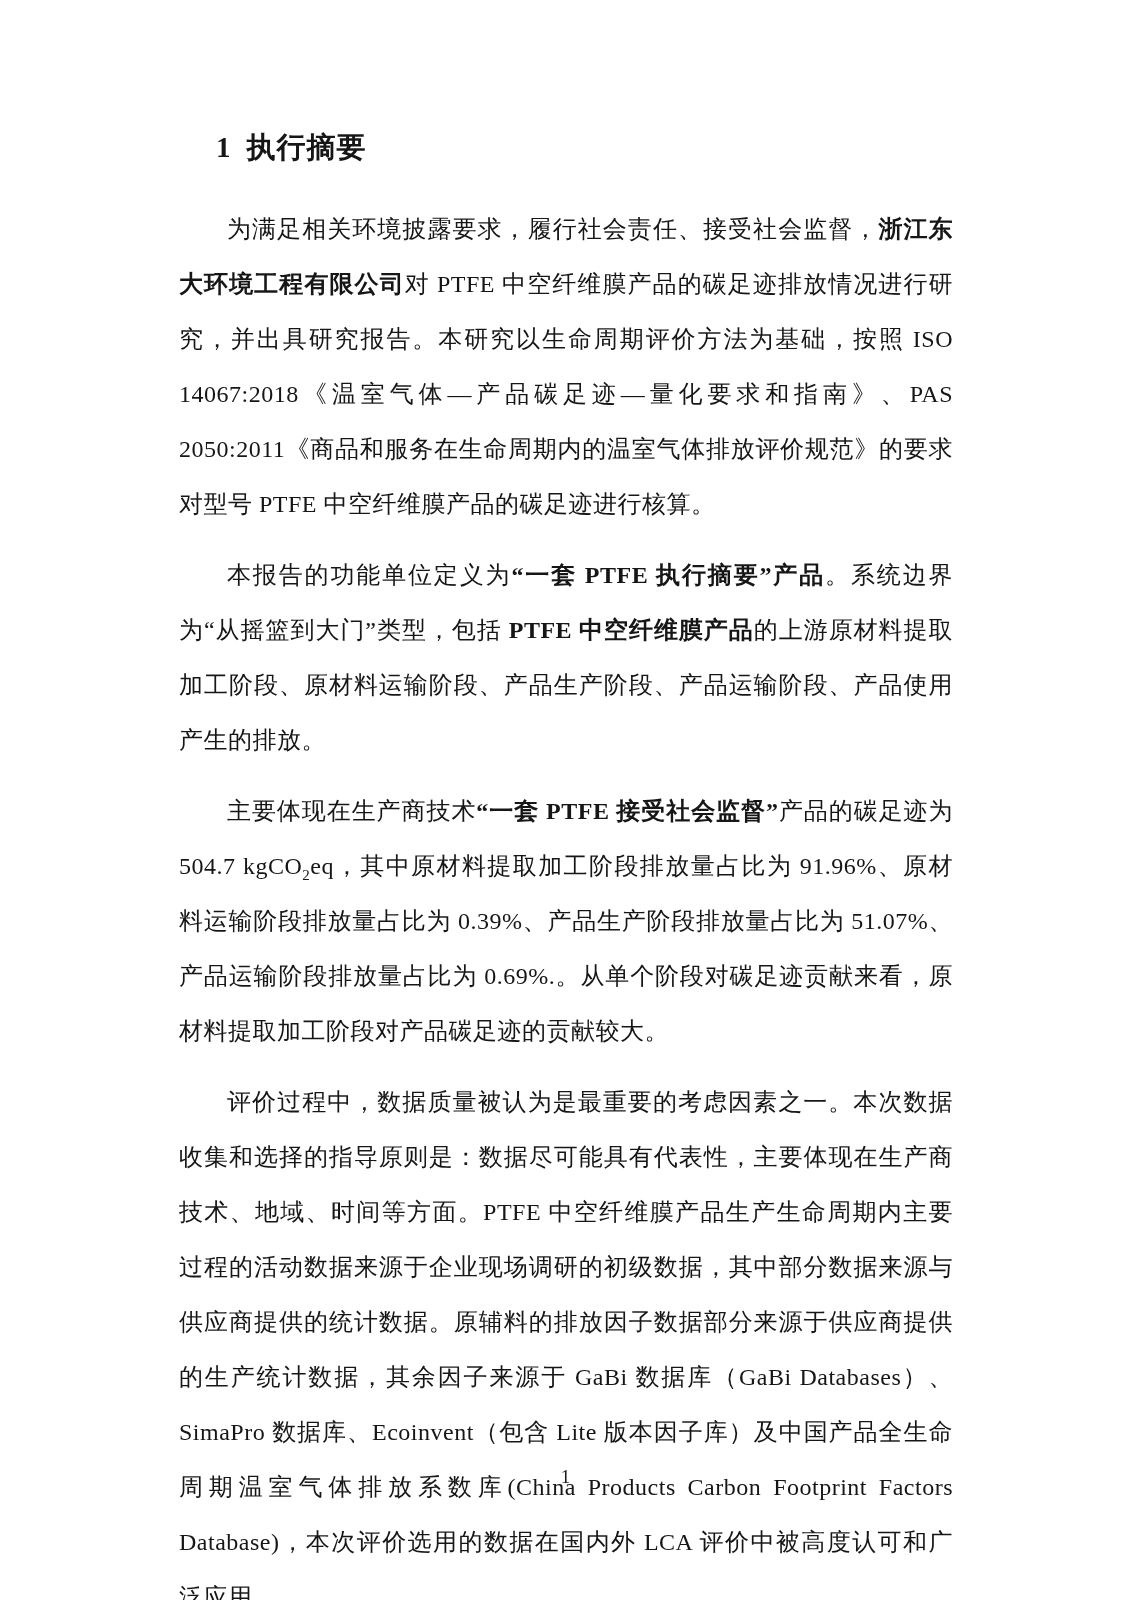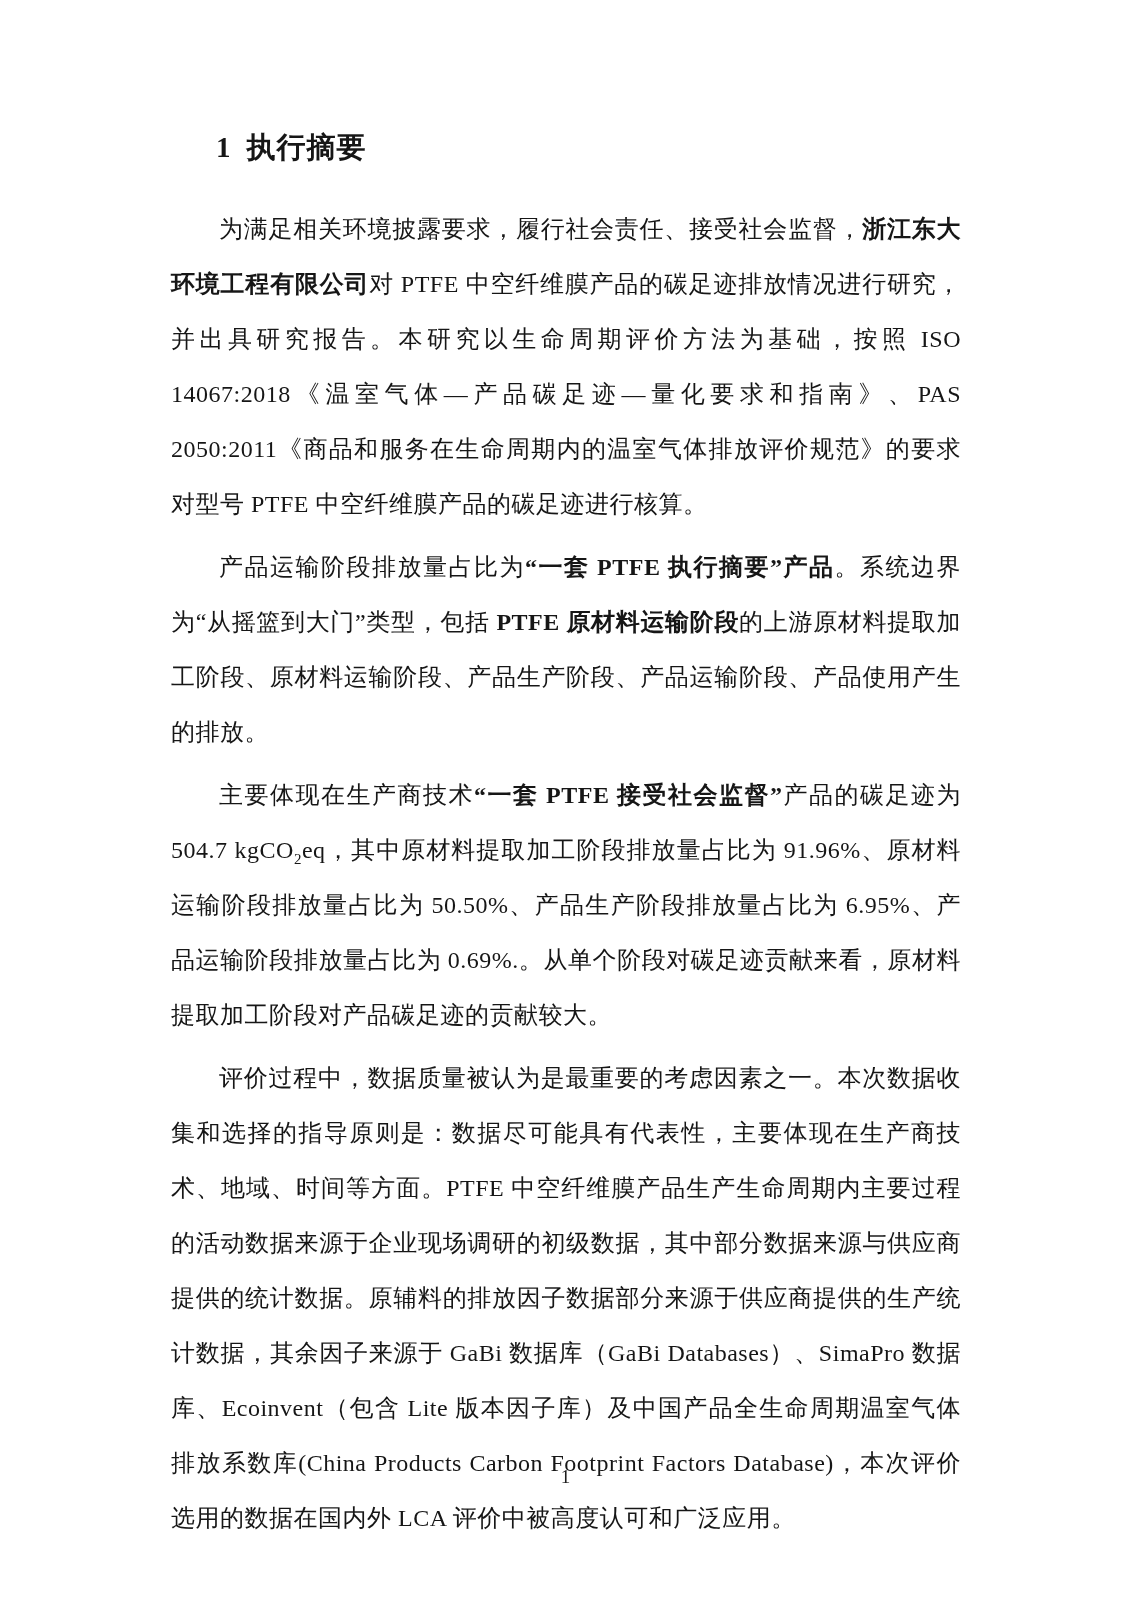--- a/index.html
+++ b/index.html
@@ -29,21 +29,21 @@
     font-size: 29px;
     font-weight: bold;
     letter-spacing: 1px;
     line-height: 42px;
   }
   .heading .num {
     display: inline-block;
     margin-right: 15px;
   }
   .body-text p {
-    margin: 8px;
+    margin: 16px;
     font-size: 24px;
     line-height: 55px;
     text-align: justify;
     text-indent: 2em;
     letter-spacing: 0.5px;
   }
   .body-text p span.b {
     font-weight: bold;
   }
   .body-text p sub {
@@ -65,22 +65,22 @@
 
 <div class="page">
   <div class="content">
 
     <h1 class="heading">
       <span class="num">1</span><span>执行摘要</span>
     </h1>
 
     <div class="body-text">
       <p><span>为满足相关环境披露要求，履行社会责任、接受社会监督，</span><span class="b">浙江东大环境工程有限公司</span><span>对 PTFE 中空纤维膜产品的碳足迹排放情况进行研究，并出具研究报告。本研究以生命周期评价方法为基础，按照 ISO 14067:2018《温室气体—产品碳足迹—量化要求和指南》、PAS 2050:2011《商品和服务在生命周期内的温室气体排放评价规范》的要求对型号 PTFE 中空纤维膜产品的碳足迹进行核算。</span></p>
-      <p><span>产品运输阶段排放量占比为</span><span class="b">“一套 PTFE 执行摘要”产品</span><span>。系统边界为“从摇篮到大门”类型，包括 </span><span class="b">PTFE 原材料运输阶段</span><span>的上游原材料提取加工阶段、原材料运输阶段、产品生产阶段、产品运输阶段、产品使用产生的排放。</span></p>
-      <p><span>主要体现在生产商技术</span><span class="b">“一套 PTFE 接受社会监督”</span><span>产品的碳足迹为 504.7 kgCO</span><sub>2</sub><span>eq，其中原材料提取加工阶段排放量占比为 91.96%、原材料运输阶段排放量占比为 50.50%、产品生产阶段排放量占比为 6.95%、产品运输阶段排放量占比为 0.69%.。从单个阶段对碳足迹贡献来看，原材料提取加工阶段对产品碳足迹的贡献较大。</span></p>
+      <p><span>本报告的功能单位定义为</span><span class="b">“一套 PTFE 执行摘要”产品</span><span>。系统边界为“从摇篮到大门”类型，包括 </span><span class="b">PTFE 中空纤维膜产品</span><span>的上游原材料提取加工阶段、原材料运输阶段、产品生产阶段、产品运输阶段、产品使用产生的排放。</span></p>
+      <p><span>主要体现在生产商技术</span><span class="b">“一套 PTFE 接受社会监督”</span><span>产品的碳足迹为 504.7 kgCO</span><sub>2</sub><span>eq，其中原材料提取加工阶段排放量占比为 91.96%、原材料运输阶段排放量占比为 0.39%、产品生产阶段排放量占比为 51.07%、产品运输阶段排放量占比为 0.69%.。从单个阶段对碳足迹贡献来看，原材料提取加工阶段对产品碳足迹的贡献较大。</span></p>
       <p><span>评价过程中，数据质量被认为是最重要的考虑因素之一。本次数据收集和选择的指导原则是：数据尽可能具有代表性，主要体现在生产商技术、地域、时间等方面。PTFE 中空纤维膜产品生产生命周期内主要过程的活动数据来源于企业现场调研的初级数据，其中部分数据来源与供应商提供的统计数据。原辅料的排放因子数据部分来源于供应商提供的生产统计数据，其余因子来源于 GaBi 数据库（GaBi Databases）、SimaPro 数据库、Ecoinvent（包含 Lite 版本因子库）及中国产品全生命周期温室气体排放系数库(China Products Carbon Footprint Factors Database)，本次评价选用的数据在国内外 LCA 评价中被高度认可和广泛应用。</span></p>
     </div>
 
   </div>
 
   <div class="page-footer">
     <span>1</span>
   </div>
 </div>
 

